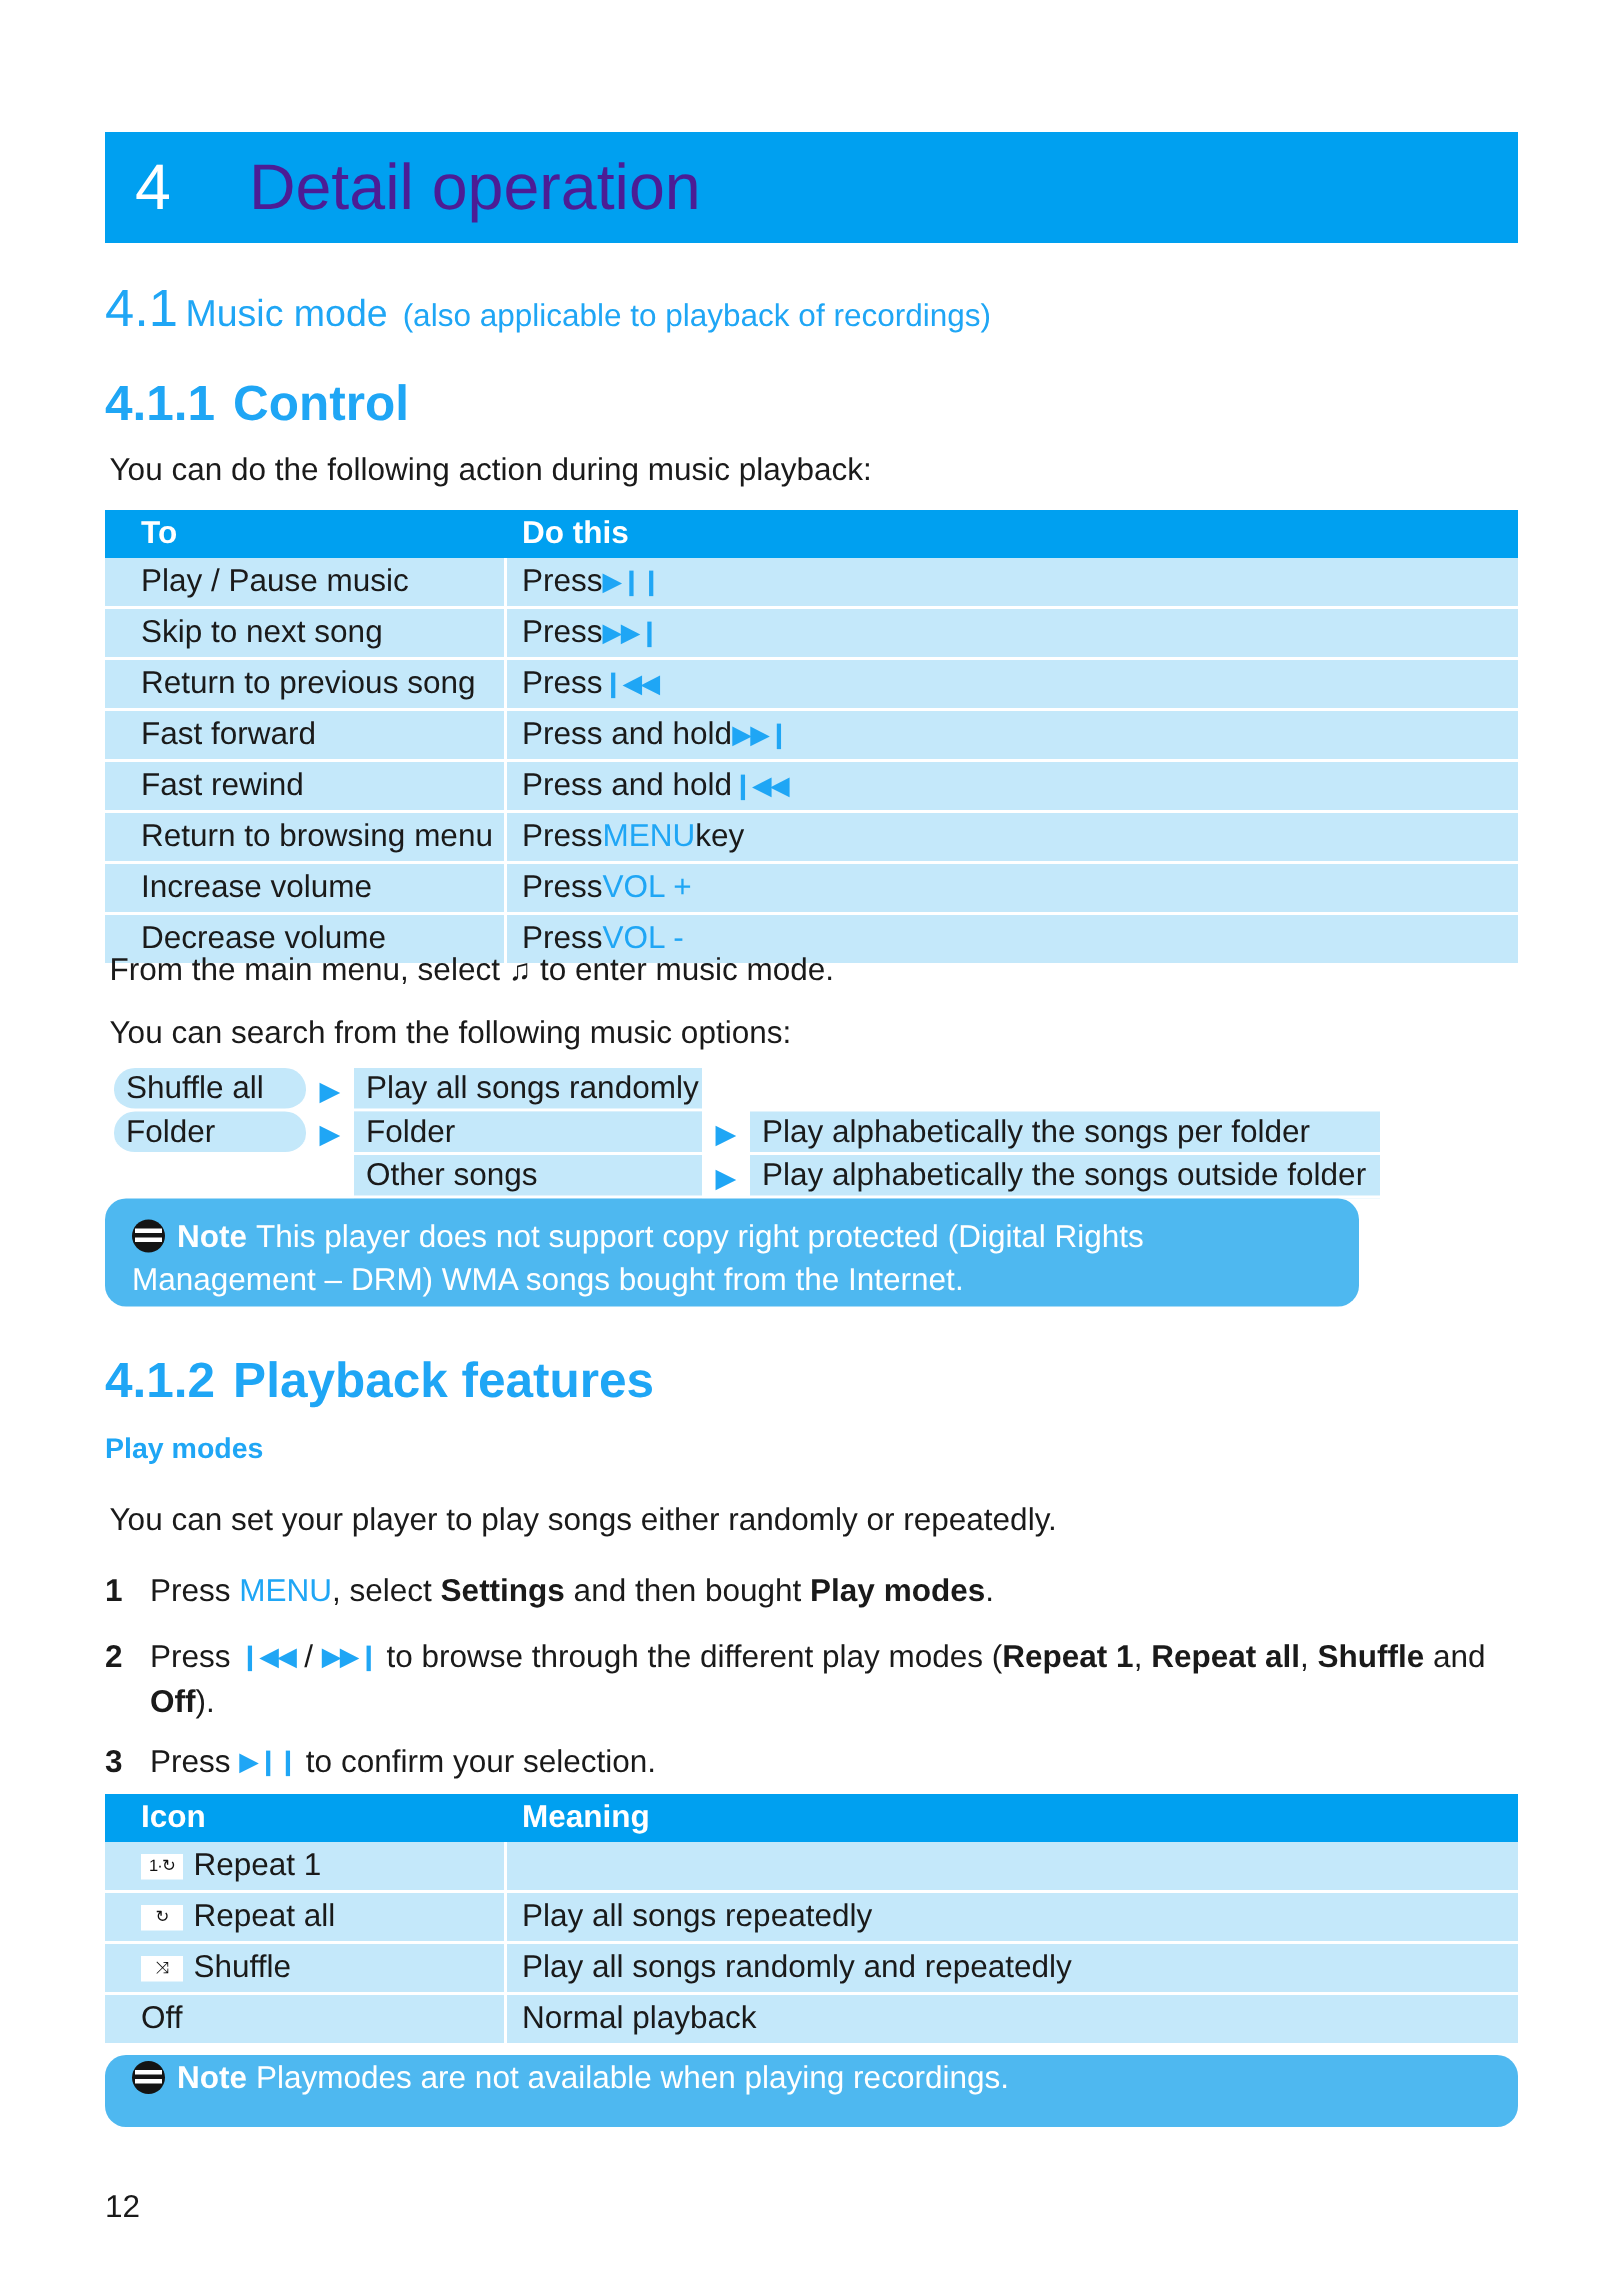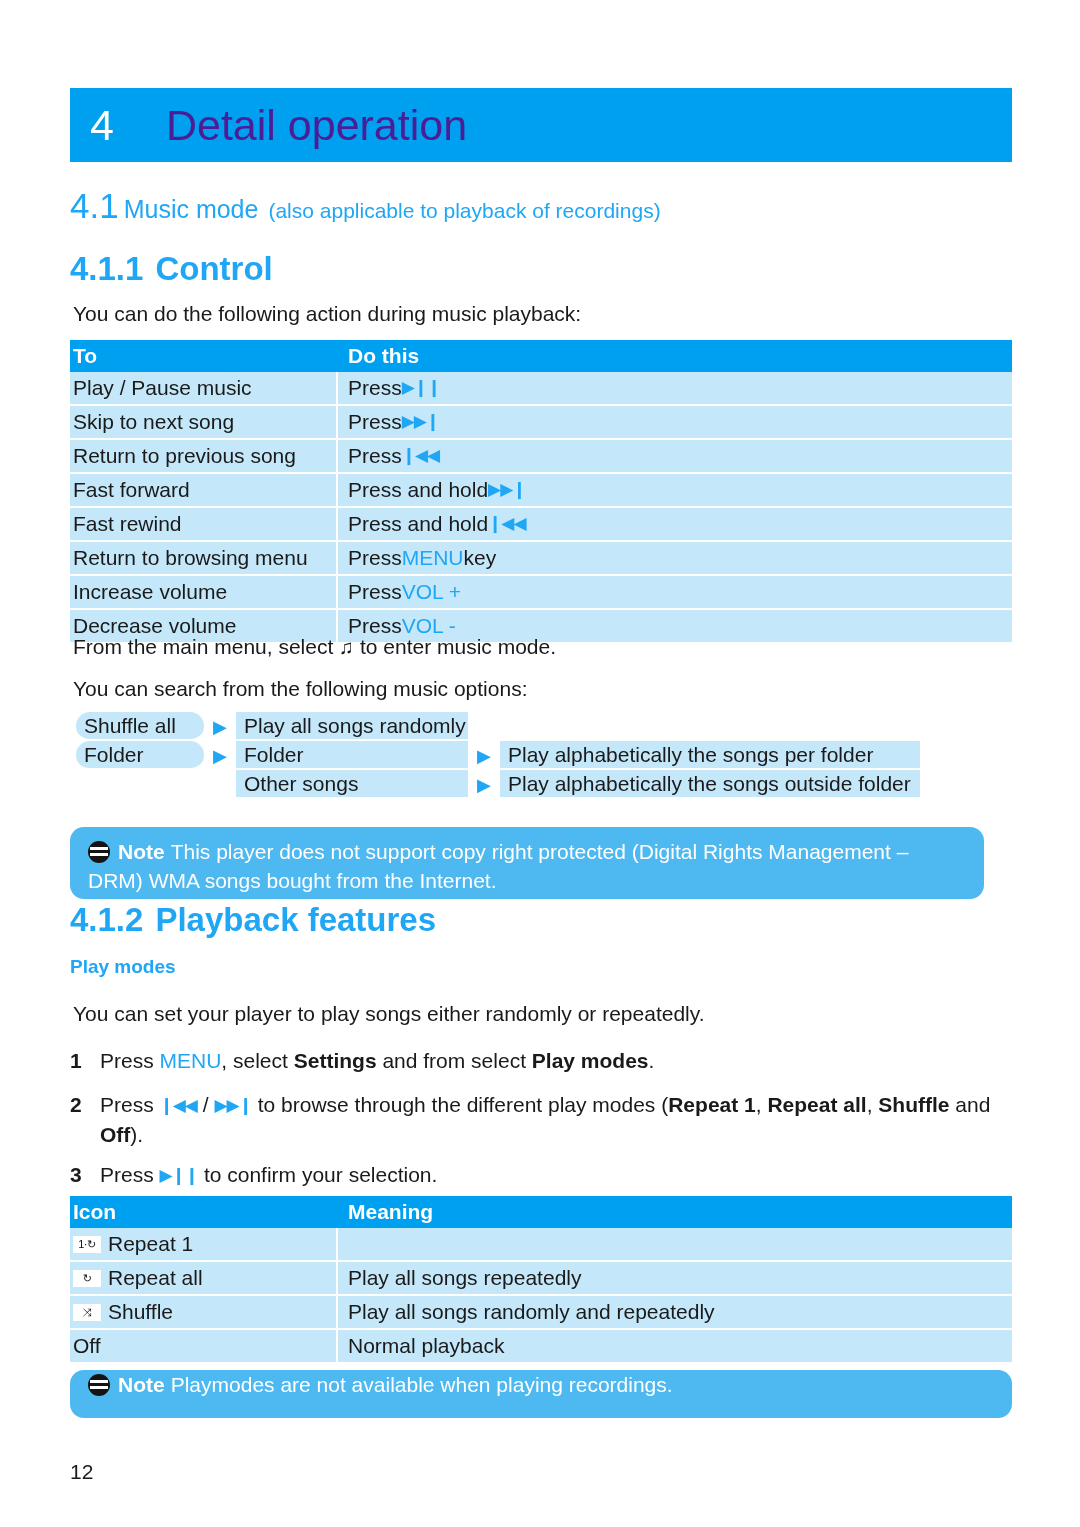--- a/index.html
+++ b/index.html
@@ -122,21 +122,21 @@
   }
   .tbl-row {
     display: flex;
     height: 32px;
     align-items: center;
     border-top: 2px solid #ffffff;
   }
   .tbl-row:first-of-type { border-top: none; justify-content: space-between; }
   .cell-a {
     width: 268px;
-    padding-left: 3px;
+    padding-left: 24px;
     box-sizing: border-box;
     font-size: 21px;
     color: #1a1a1a;
     height: 100%;
     display: flex;
     align-items: center;
     border-right: 2px solid #ffffff;
     white-space: nowrap;
   }
   .cell-b {
@@ -400,36 +400,36 @@
       </div>
       <div class="dg-row">
         <div class="dg-box col1 empty"></div>
         <div class="dg-arrow blank">▶</div>
         <div class="dg-box col2">Other songs</div>
         <div class="dg-arrow">▶</div>
         <div class="dg-box col3">Play alphabetically the songs outside folder</div>
       </div>
     </div>
 
-  <div class="note" style="top:827px; width:914px; height:72px;">
+  <div class="note" style="top:799px; width:836px; height:72px;">
     <span class="note-icon"><i class="l1"></i><i class="l2"></i></span><span class="note-label">Note</span><span>This player does not support copy right protected (Digital Rights Management – DRM) WMA songs bought from the Internet.</span>
   </div>
 
   <div class="h3" style="top:901px;">
     <span class="h3-num">4.1.2</span><span>Playback features</span>
   </div>
 
   <div class="h4" style="top:956px;">Play modes</div>
 
   <div class="para" style="top:1000px;">You can set your player to play songs either randomly or repeatedly.</div>
 
   <div id="steps-host">
       <div class="step" style="top: 1046px;">
         <span class="step-num">1</span>
-        <span class="step-body"><span>Press </span><span class="blue-kw">MENU</span><span>, select </span><span style="font-weight: bold;">Settings</span><span> and from select </span><span style="font-weight: bold;">Play modes</span><span>.</span></span>
+        <span class="step-body"><span>Press </span><span class="blue-kw">MENU</span><span>, select </span><span style="font-weight: bold;">Settings</span><span> and then bought </span><span style="font-weight: bold;">Play modes</span><span>.</span></span>
       </div>
       <div class="step" style="top: 1090px;">
         <span class="step-num">2</span>
         <span class="step-body"><span>Press </span><span class="glyph-inline">❙◀◀</span><span> / </span><span class="glyph-inline">▶▶❙</span><span> to browse through the different play modes (</span><span style="font-weight: bold;">Repeat 1</span><span>, </span><span style="font-weight: bold;">Repeat all</span><span>, </span><span style="font-weight: bold;">Shuffle</span><span> and </span><span style="font-weight: bold;">Off</span><span>).</span></span>
       </div>
       <div class="step" style="top: 1160px;">
         <span class="step-num">3</span>
         <span class="step-body"><span>Press </span><span class="glyph-inline">▶❙❙</span><span> to confirm your selection.</span></span>
       </div>
     </div>

